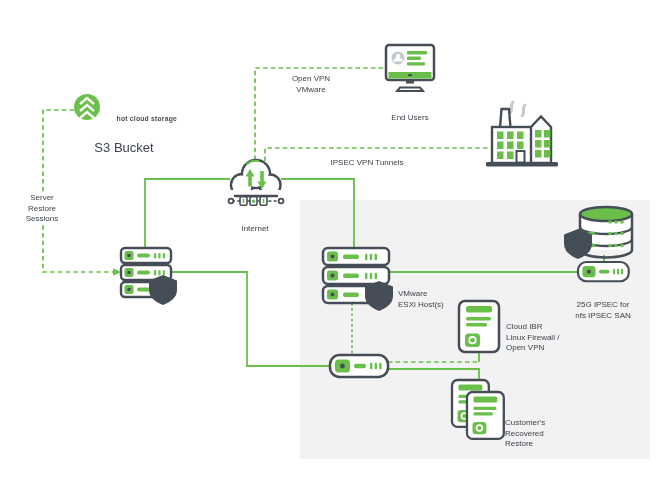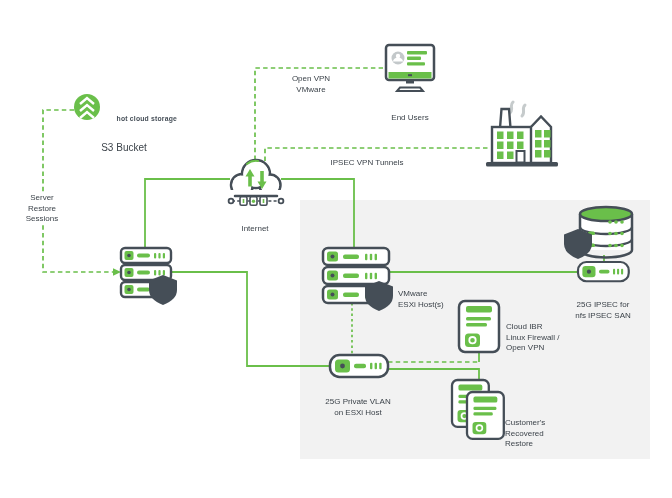--- a/index.html
+++ b/index.html
@@ -8,21 +8,21 @@
   #gfx{position:absolute;left:0;top:0;}
   .lbl{position:absolute;font-size:8px;line-height:10.5px;color:#3c434a;white-space:nowrap;margin-top:15px;}
   .lbl span{display:block;}
   .c{transform:translateX(-50%);text-align:center;}
   .bg{background:#ffffff;padding:0 3px;}
   .wordmark{position:absolute;left:100px;top:91px;font-size:23px;font-weight:bold;
             letter-spacing:-0.5px;color:#454e57;}
   .wordmark .mark{font-size:9px;vertical-align:14px;font-weight:bold;display:inline;}
   .tagline{position:absolute;left:100px;top:115px;width:77px;text-align:right;
            font-size:6.8px;font-weight:600;color:#454e57;letter-spacing:0.2px;}
-  .s3{font-size:10px;}
+  .s3{font-size:13px;}
 </style>
 </head>
 <body>
 
 <div id="stage">
 
   <svg id="gfx" width="672" height="498" viewBox="0 0 672 498">
     <defs>
       <g id="rackS">
         <rect x="0" y="0" width="50" height="15" rx="4" fill="#fff" stroke="#454e57" stroke-width="2.4"></rect>
@@ -234,24 +234,20 @@
     <span>25G IPSEC for</span>
     <span>nfs IPSEC SAN</span>
   </div>
 
   <div class="lbl" style="left:506px;top:307px">
     <span>Cloud IBR</span>
     <span>Linux Firewall /</span>
     <span>Open VPN</span>
   </div>
 
-  <div class="lbl c" style="left:358px;top:382px">
-    <span>25G Private VLAN</span>
-    <span>on ESXi Host</span>
-  </div>
 
   <div class="lbl" style="left:505px;top:403px">
     <span>Customer's</span>
     <span>Recovered</span>
     <span>Restore</span>
   </div>
 
 </div>
 
 </body></html>

